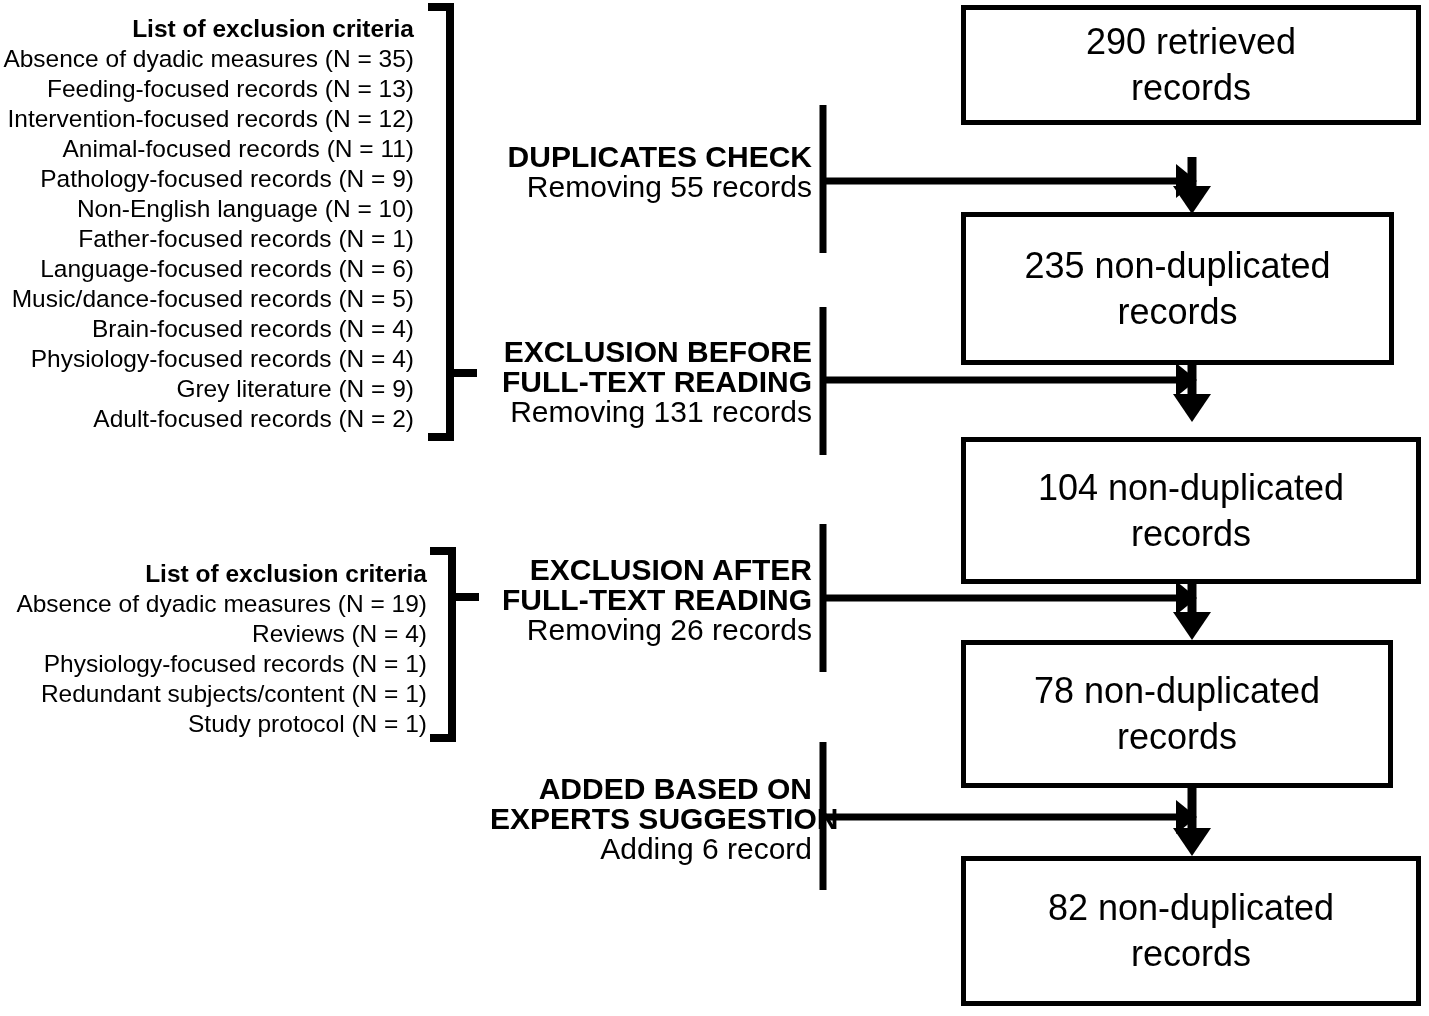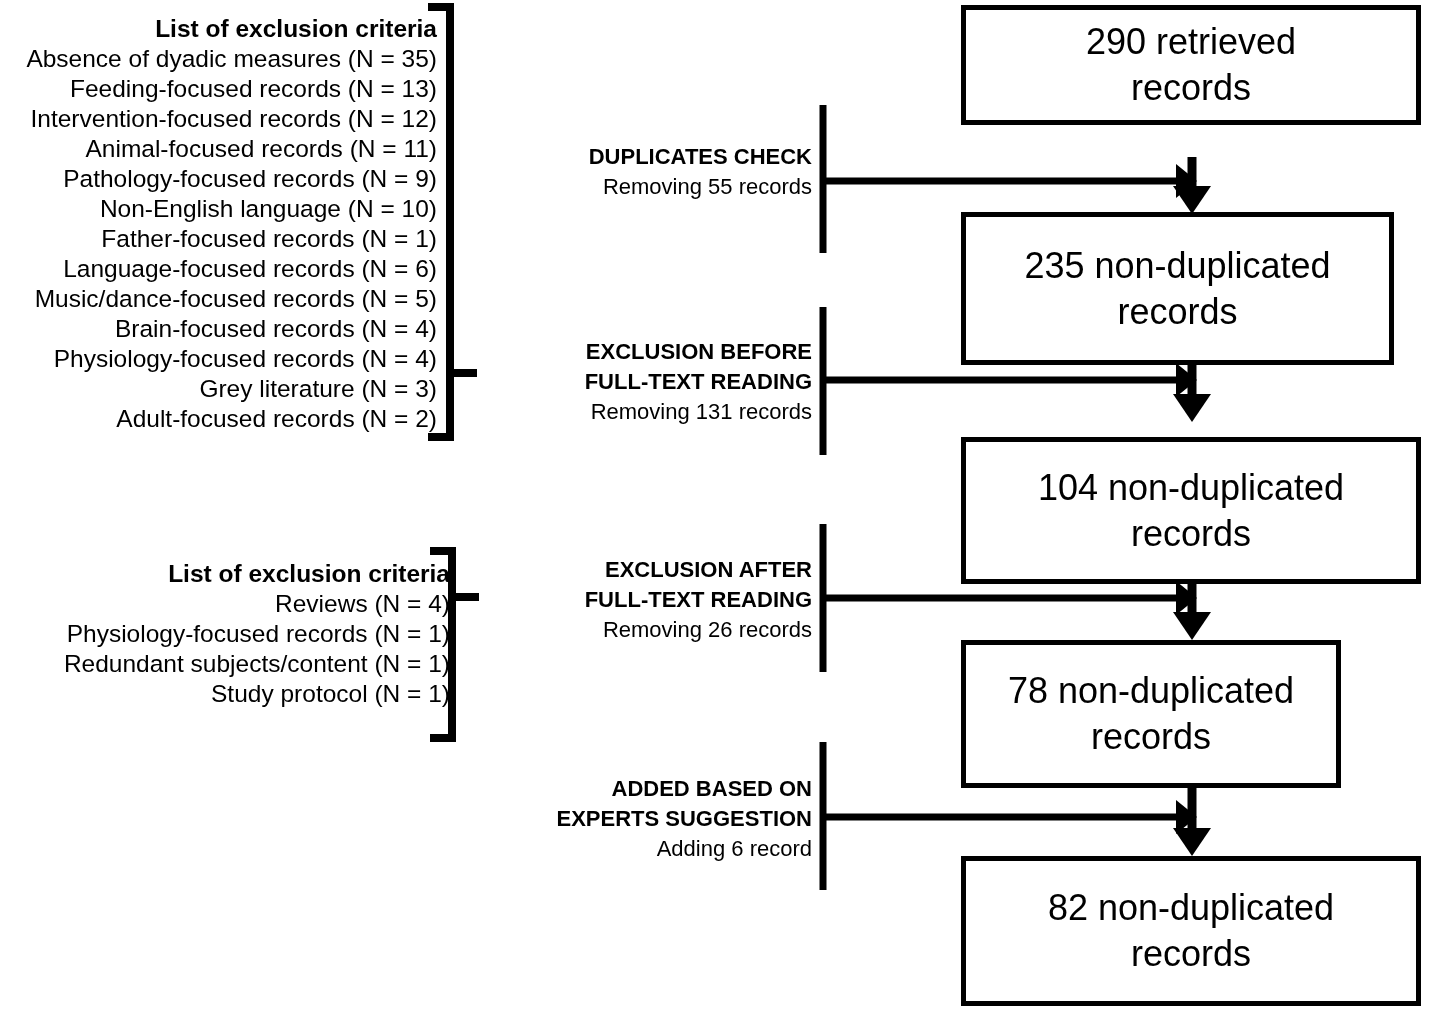--- a/index.html
+++ b/index.html
@@ -19,34 +19,33 @@
     background: #ffffff;
   }
 
   
   .criteria-list {
     position: absolute;
     text-align: right;
     font-size: 24.5px;
     line-height: 30px;
     white-space: nowrap;
-    margin-left: 23px;
   }
   .criteria-title {
     font-weight: bold;
   }
   .criteria-item {
     font-weight: normal;
   }
 
   
   .step-label {
     position: absolute;
     text-align: right;
-    font-size: 22px;
+    font-size: 30px;
     line-height: 30px;
     white-space: nowrap;
   }
   .step-title {
     font-weight: bold;
     text-transform: uppercase;
   }
   .step-sub {
     font-weight: normal;
   }
@@ -143,26 +142,27 @@
     <div class="criteria-item">Feeding-focused records (N = 13)</div>
     <div class="criteria-item">Intervention-focused records (N = 12)</div>
     <div class="criteria-item">Animal-focused records (N = 11)</div>
     <div class="criteria-item">Pathology-focused records (N = 9)</div>
     <div class="criteria-item">Non-English language (N = 10)</div>
     <div class="criteria-item">Father-focused records (N = 1)</div>
     <div class="criteria-item">Language-focused records (N = 6)</div>
     <div class="criteria-item">Music/dance-focused records (N = 5)</div>
     <div class="criteria-item">Brain-focused records (N = 4)</div>
     <div class="criteria-item">Physiology-focused records (N = 4)</div>
-    <div class="criteria-item">Grey literature (N = 3)</div>
+    <div class="criteria-item">Grey literature (N = 9)</div>
     <div class="criteria-item">Adult-focused records (N = 2)</div>
   </div>
 
   <div class="criteria-list" style="left:0px; top:559px; width:427px;">
     <div class="criteria-title">List of exclusion criteria</div>
+    <div class="criteria-item">Absence of dyadic measures (N = 19)</div>
     <div class="criteria-item">Reviews (N = 4)</div>
     <div class="criteria-item">Physiology-focused records (N = 1)</div>
     <div class="criteria-item">Redundant subjects/content (N = 1)</div>
     <div class="criteria-item">Study protocol (N = 1)</div>
   </div>
 
   <div class="step-label" style="left:500px; top:142px; width:312px;">
     <div class="step-title">DUPLICATES CHECK</div>
     <div class="step-sub">Removing 55 records</div>
   </div>
@@ -199,21 +199,21 @@
     </div>
   </div>
 
   <div class="record-box" style="left:961px; top:437px; width:460px; height:147px;">
     <div class="record-box-text">
       <div>104 non-duplicated</div>
       <div>records</div>
     </div>
   </div>
 
-  <div class="record-box" style="left:961px; top:640px; width:380px; height:148px;">
+  <div class="record-box" style="left:961px; top:640px; width:432px; height:148px;">
     <div class="record-box-text">
       <div>78 non-duplicated</div>
       <div>records</div>
     </div>
   </div>
 
   <div class="record-box" style="left:961px; top:856px; width:460px; height:150px;">
     <div class="record-box-text">
       <div>82 non-duplicated</div>
       <div>records</div>

